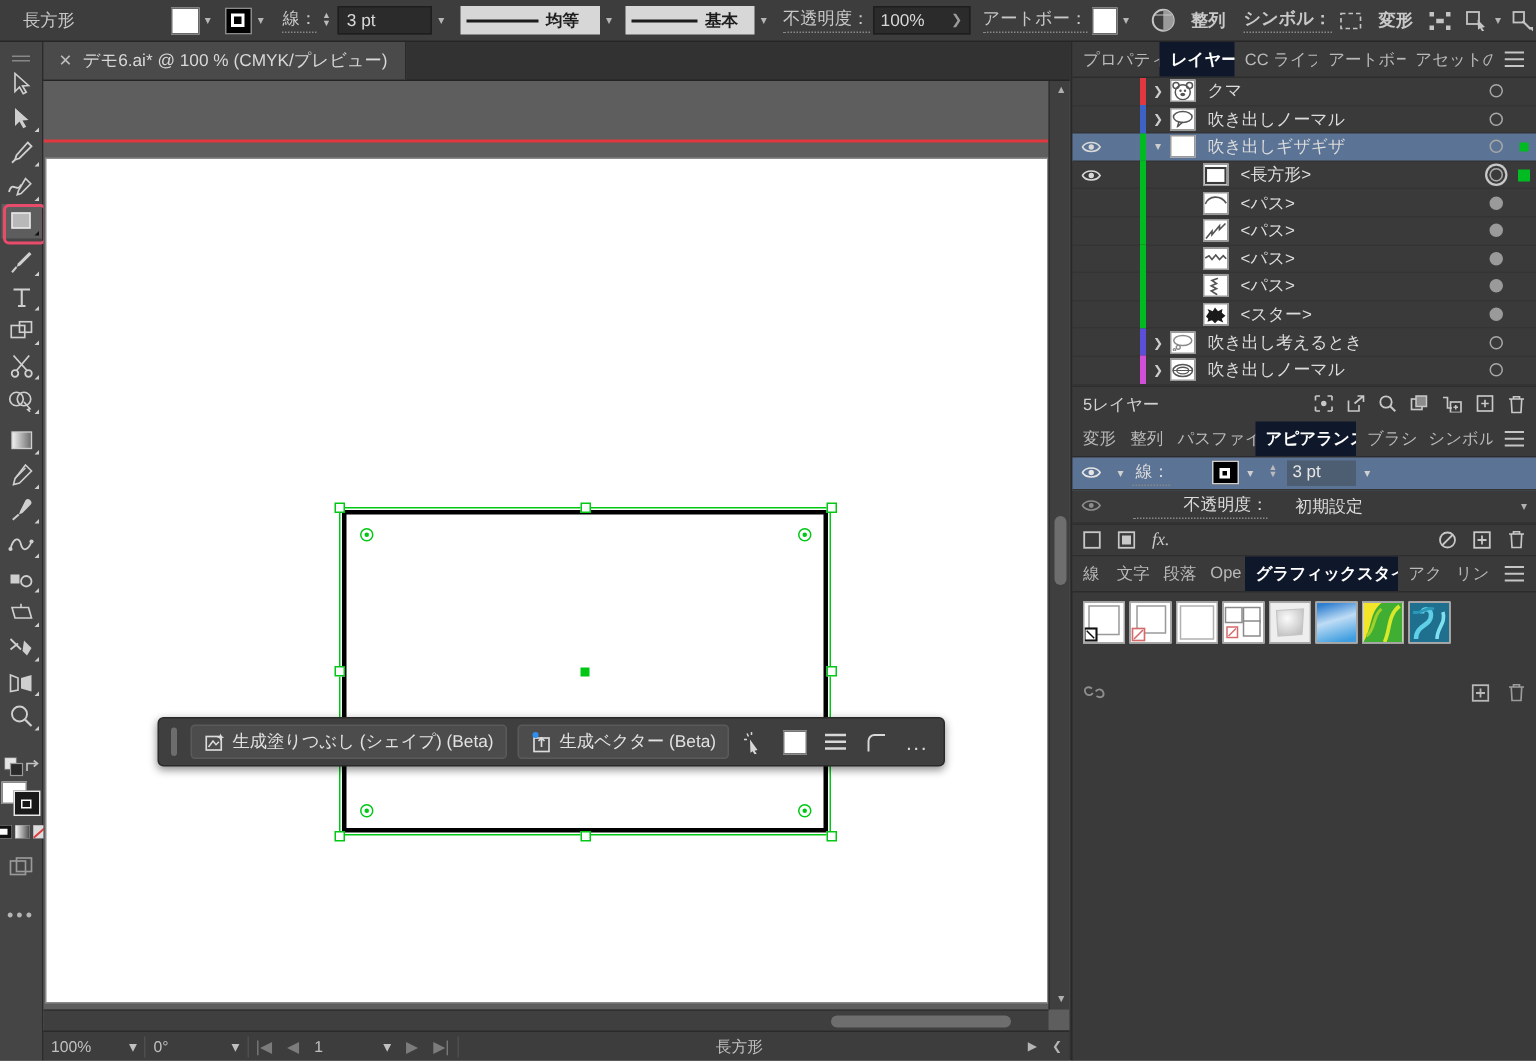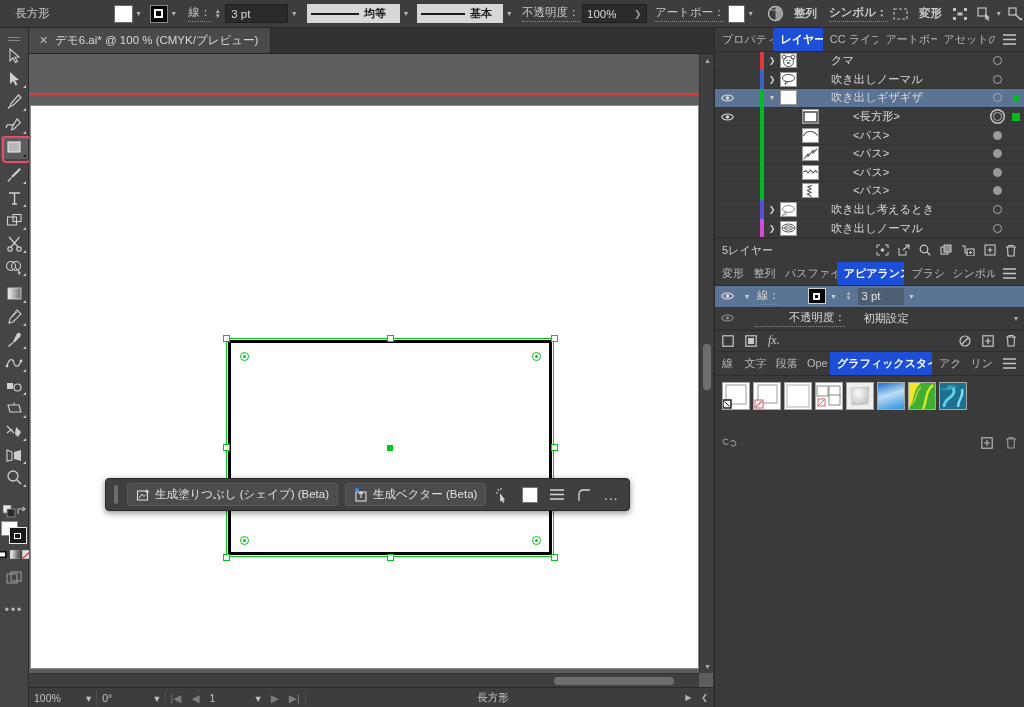--- a/index.html
+++ b/index.html
@@ -169,21 +169,21 @@
     background: #3a3a3a; border-left: 1px solid #292929;
   }
   .paneltabs {
     display: flex; align-items: stretch; height: 24px; background: #3a3a3a;
     border-bottom: 1px solid #2c2c2c;
   }
   .ptab {
     display: flex; align-items: center; padding: 0 7px; font-size: 11px; color: #b9b9b9;
     white-space: nowrap; overflow: hidden;
   }
-  .ptab.active { background: #1d4ed8; color: #ffffff; font-weight: bold; }
+  .ptab.active { background: #0f172a; color: #ffffff; font-weight: bold; }
   .hamburger { margin-left: auto; display: flex; align-items: center; padding: 0 8px; color: #c5c5c5; }
 
   .searchrow { display: flex; align-items: center; height: 28px; padding: 4px 6px; gap: 6px; background: #3a3a3a; }
   .searchbox {
     flex: 1; height: 21px; background: #535353; border: 1px solid #2f2f2f;
     display: flex; align-items: center; gap: 6px; padding: 0 6px; color: #d6d6d6; font-size: 11px;
   }
 
   .layerlist { background: #3a3a3a; }
   .layerrow {
@@ -192,21 +192,21 @@
   }
   .layerrow.selected { background: #5b7394; }
   .lr-eye { width: 25px; display:flex; align-items:center; justify-content:center; color:#cfcfcf; }
   .lr-lock { width: 20px; }
   .lr-color { width: 4px; height: 18.6px; }
   .lr-twist { width: 16px; display:flex; align-items:center; justify-content:center; color:#cdcdcd; font-size: 8px; }
   .lr-thumb {
     width: 17px; height: 15px; background: #ffffff; border: 1px solid #9a9a9a;
     display:flex; align-items:center; justify-content:center; overflow:hidden;
   }
-  .lr-name { flex: 1; padding-left: 8px; white-space: nowrap; overflow: hidden; margin-left: 26px; }
+  .lr-name { flex: 1; padding-left: 8px; white-space: nowrap; overflow: hidden; }
   .lr-target {
     width: 22px; display:flex; align-items:center; justify-content:center;
   }
   .tgt-ring { width: 9px; height: 9px; border: 1.5px solid #a8a8a8; border-radius: 50%; }
   .tgt-ring.dbl { box-shadow: 0 0 0 1.5px #3a3a3a, 0 0 0 3px #c8c8c8; }
   .tgt-ring.filled { background: #9a9a9a; border-color:#9a9a9a; }
   .lr-sel { width: 16px; display:flex; align-items:center; justify-content:center; }
   .selsq { width: 8px; height: 8px; background: #00bb22; }
   .selsq.sm { width: 6px; height: 6px; }
 
@@ -824,20 +824,37 @@
           </span>
           <span class="lr-name">&lt;パス&gt;</span>
           <span class="lr-target">
             <span class="tgt-ring filled"></span>
           </span>
           <span class="lr-sel"></span>
         </div>
         <div class="layerrow">
           <span class="lr-eye"></span>
           <span class="lr-lock"></span>
+          <span class="lr-color" style="background: rgb(0, 187, 34);"></span>
+          <span class="lr-twist"></span>
+          <span style="width: 22px;"></span>
+          <span class="lr-thumb">
+            <svg width="15" height="12" viewBox="0 0 15 12">
+              <path d="M1 7 L3 4 L2 2 L5.5 3.5 L7 1 L9 3.5 L12 2 L11.5 4.5 L14 6.5 L11.5 8.5 L12.5 11 L9 9.5 L7 11.5 L5 9.5 L2 10.5 L2.5 8.5 Z" fill="#1a1a1a"></path>
+            </svg>
+          </span>
+          <span class="lr-name">&lt;スター&gt;</span>
+          <span class="lr-target">
+            <span class="tgt-ring filled"></span>
+          </span>
+          <span class="lr-sel"></span>
+        </div>
+        <div class="layerrow">
+          <span class="lr-eye"></span>
+          <span class="lr-lock"></span>
           <span class="lr-color" style="background: rgb(90, 79, 214);"></span>
           <span class="lr-twist">❯</span>
           <span style="width: 0px;"></span>
           <span class="lr-thumb">
             <svg width="15" height="12" viewBox="0 0 15 12">
               <ellipse cx="7.5" cy="5" rx="6" ry="3.4" fill="none" stroke="#8a8a8a" stroke-width="1"></ellipse>
               <circle cx="4.5" cy="9.5" r="1.3" fill="none" stroke="#8a8a8a" stroke-width="0.9"></circle>
               <circle cx="2" cy="11.2" r="0.8" fill="none" stroke="#8a8a8a" stroke-width="0.8"></circle>
             </svg>
           </span>

